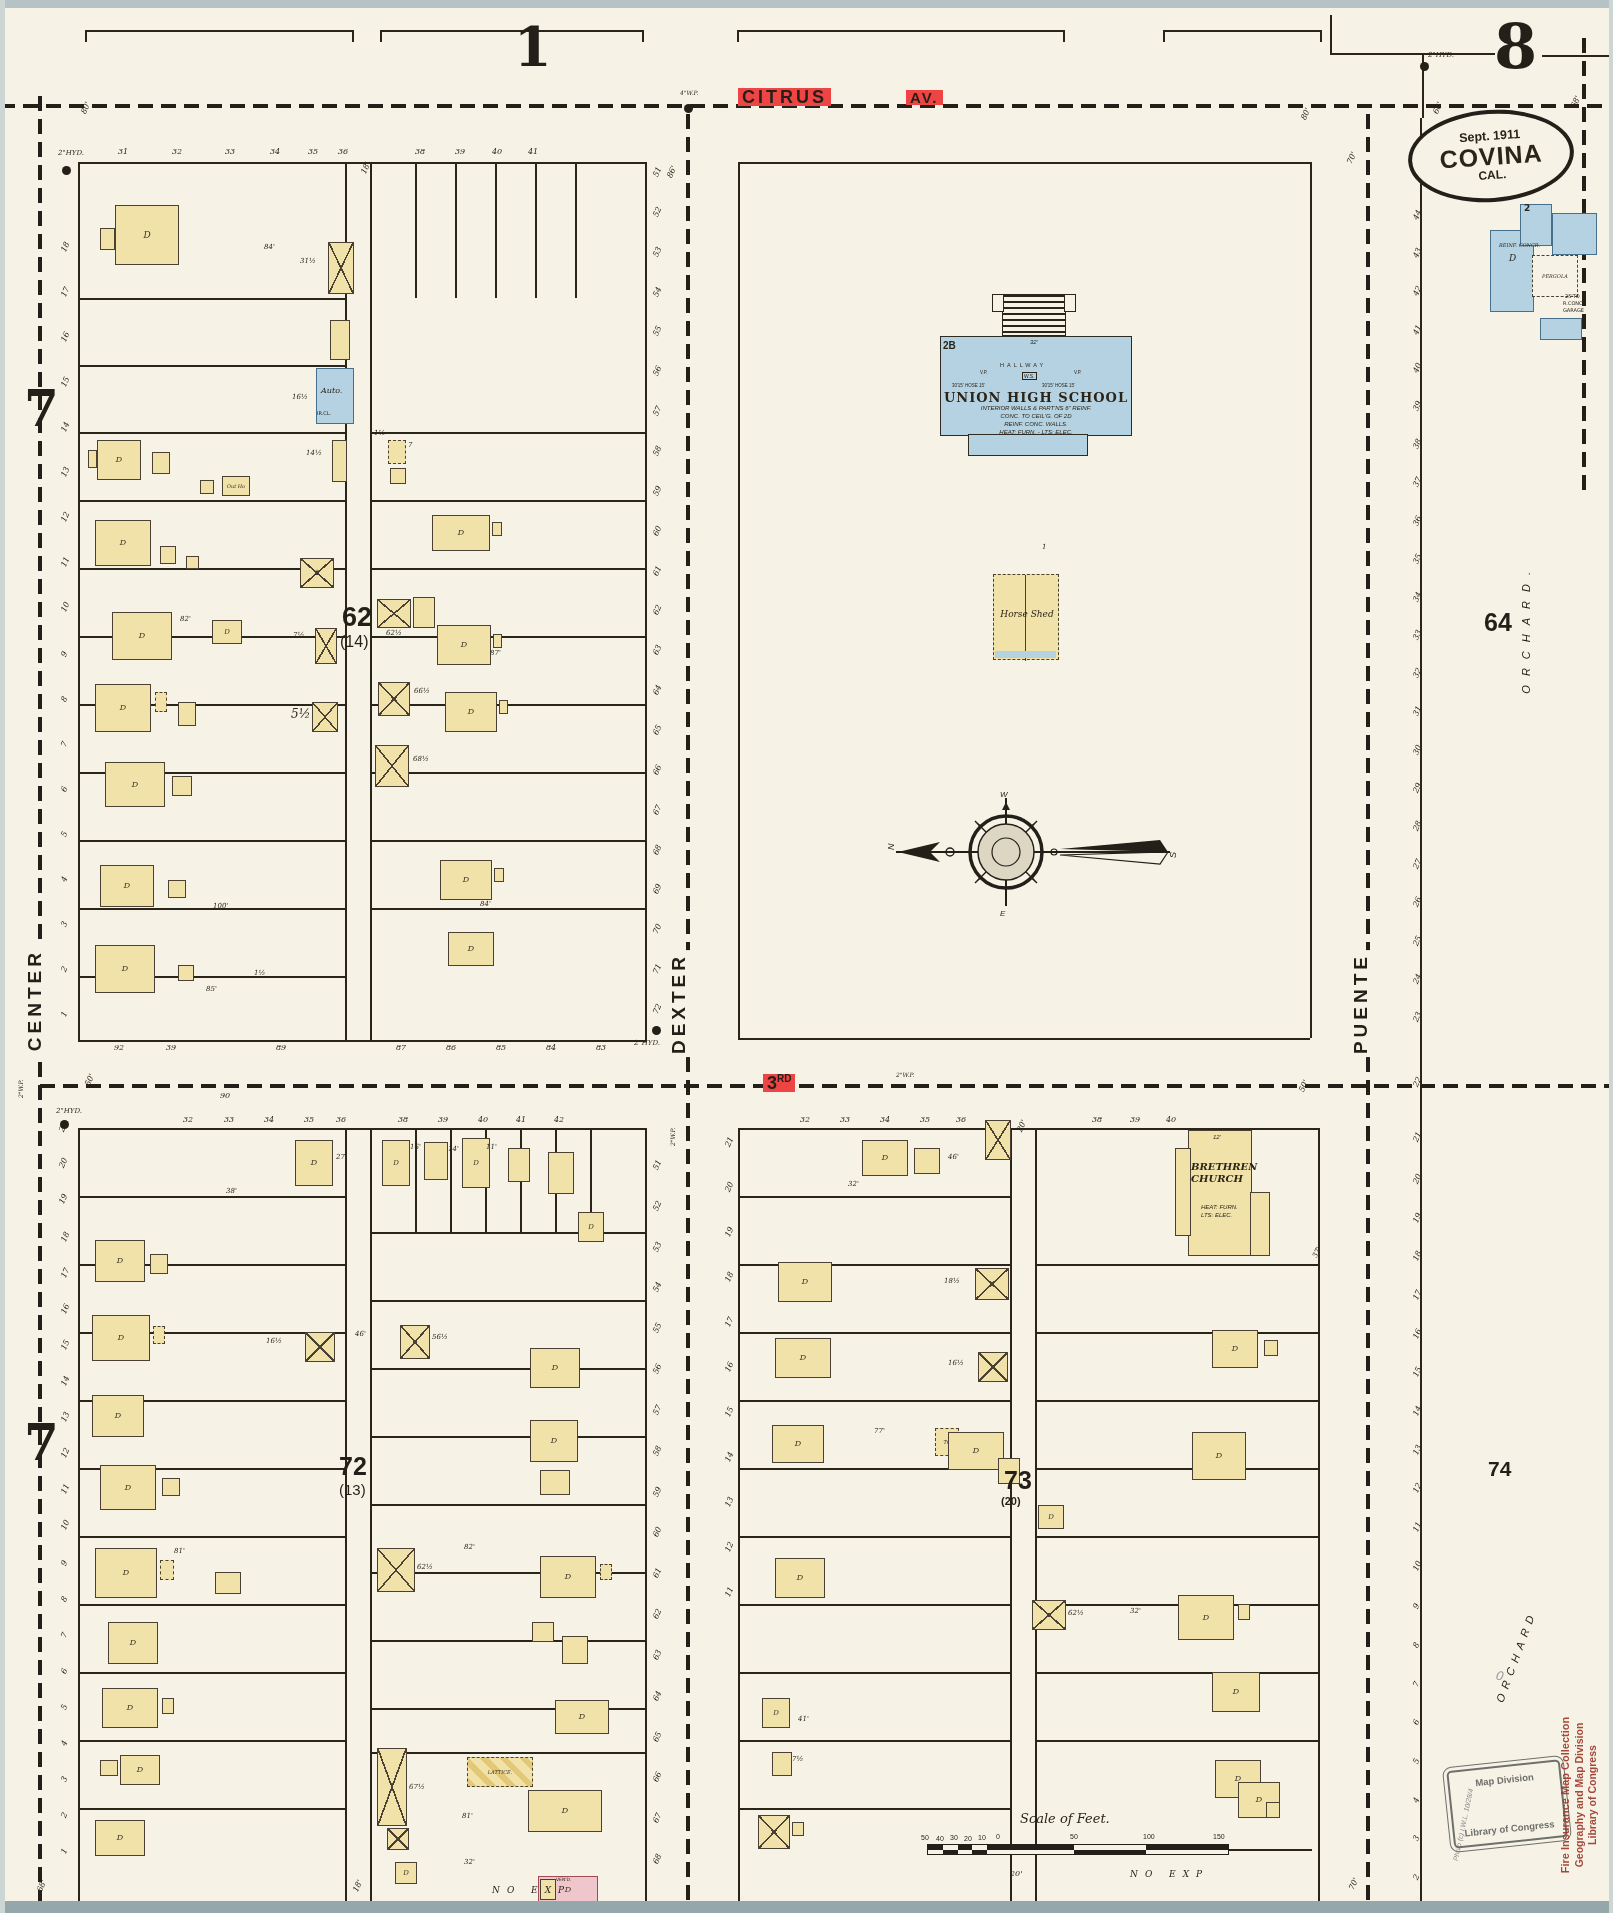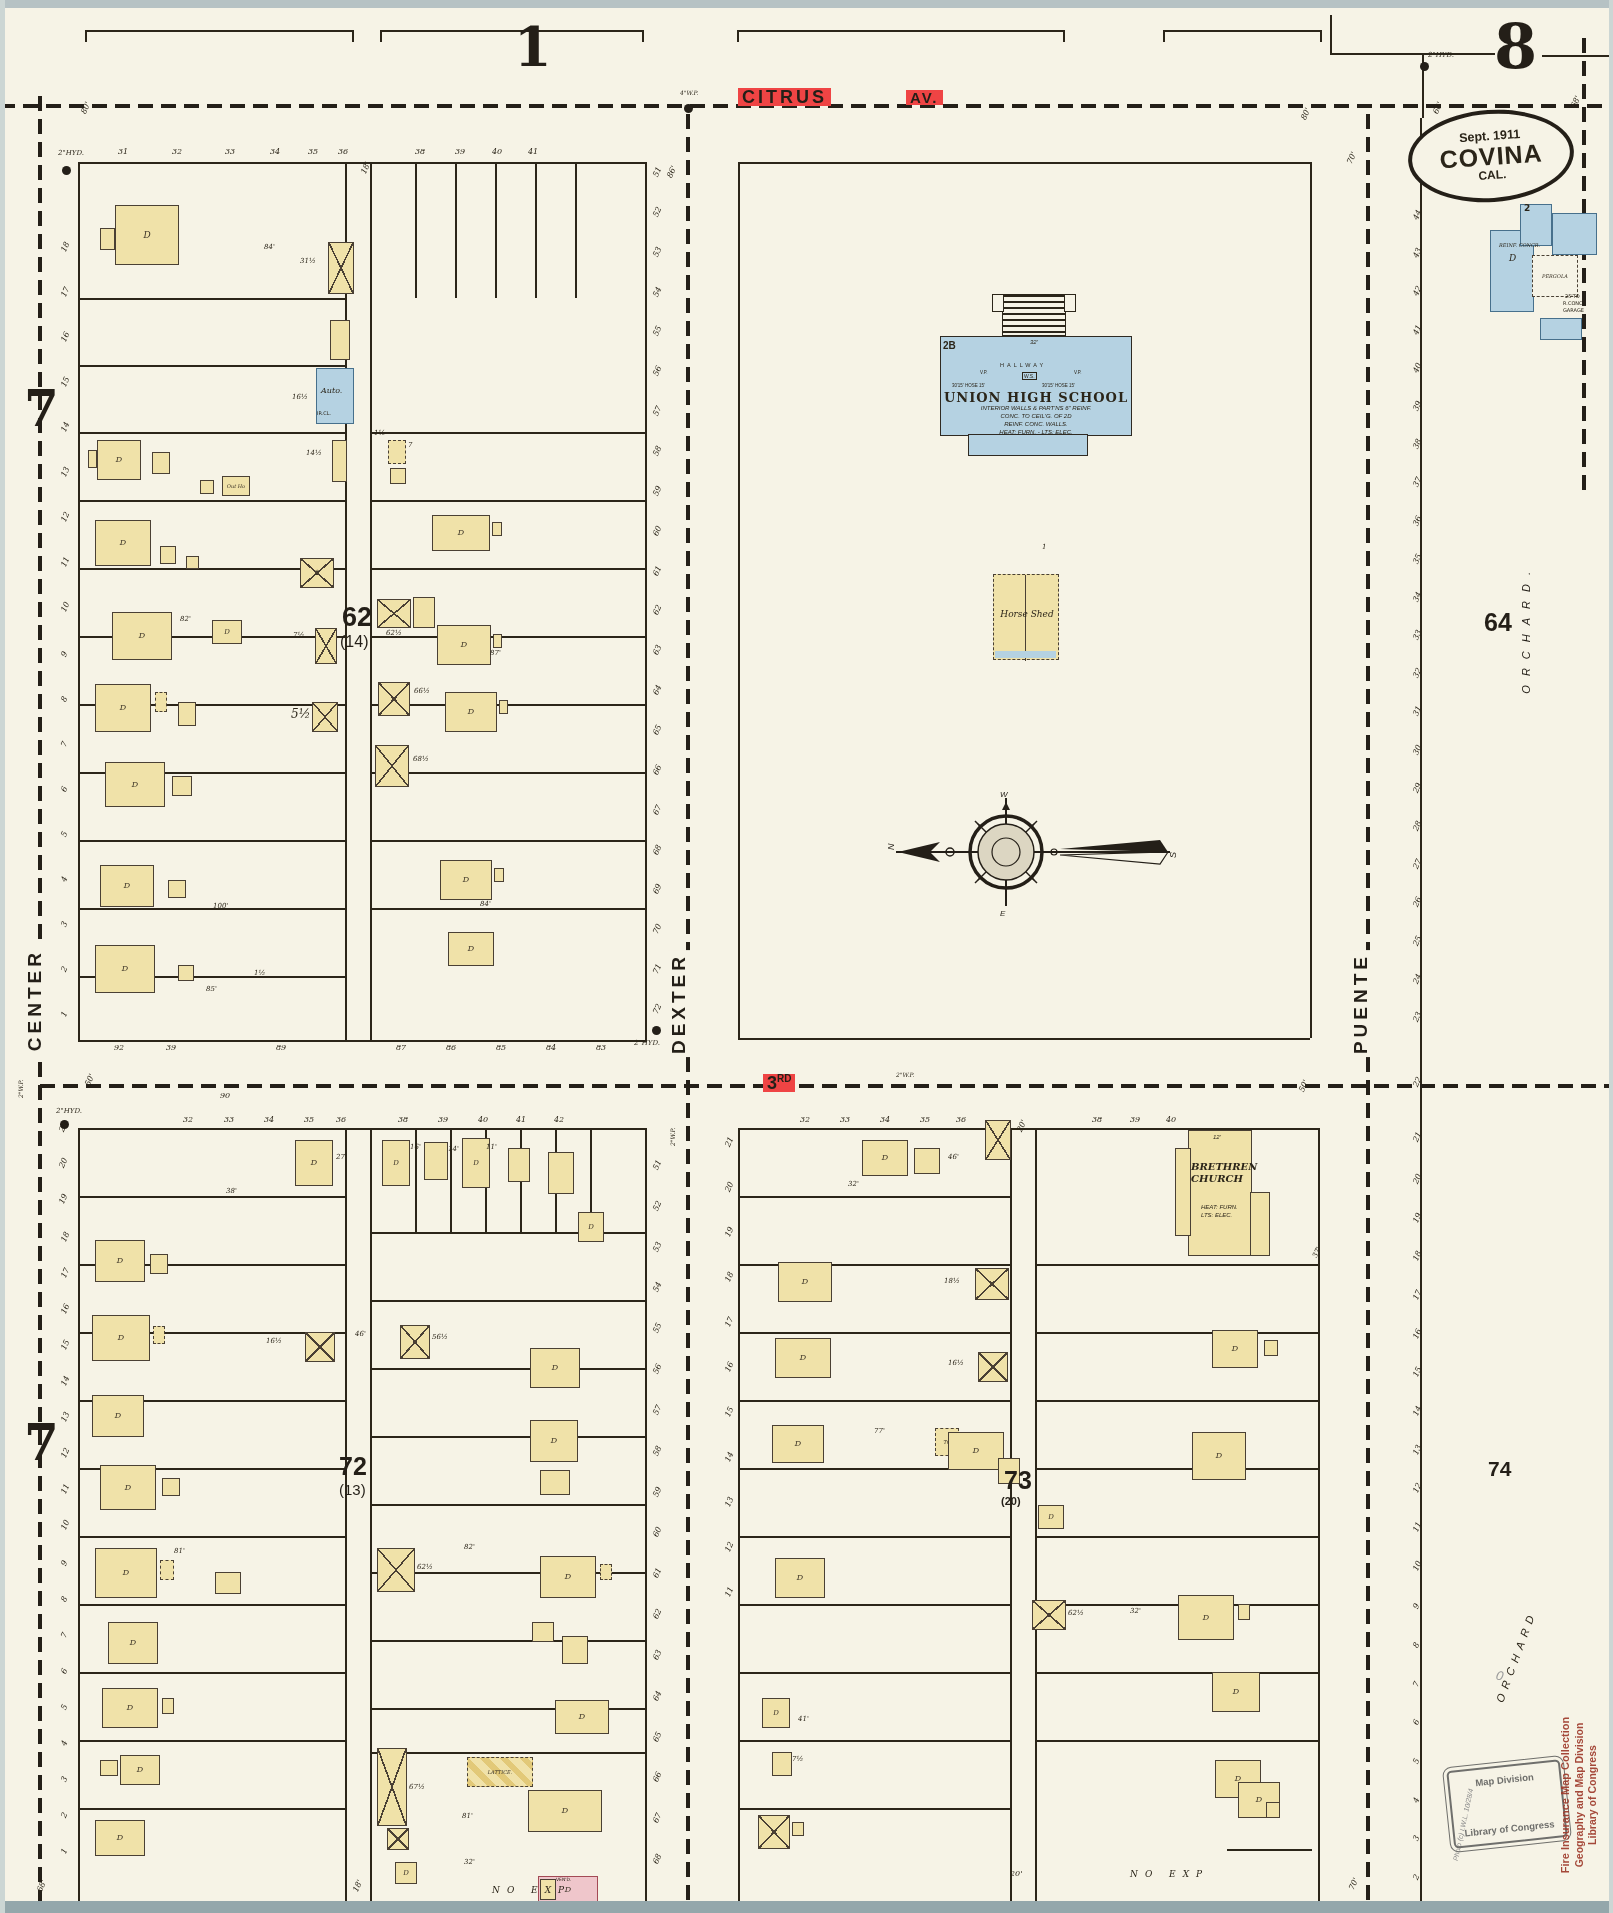--- a/index.html
+++ b/index.html
@@ -148,20 +148,36 @@
     <polygon points="118,14 114,22 122,22" fill="#241f18"></polygon>
     <polygon points="172,61 272,52 280,64 172,61" fill="#241f18"></polygon>
     <polygon points="172,67 272,76 280,64 172,67" fill="none" stroke="#241f18" stroke-width="1.2"></polygon>
     <circle cx="166" cy="64" r="3" fill="none" stroke="#241f18" stroke-width="1.2"></circle>
     <text x="2" y="58" font-size="9" font-style="italic" fill="#241f18" transform="rotate(-90 6 58)">N</text>
     <text x="284" y="74" font-size="9" font-style="italic" fill="#241f18" transform="rotate(-90 284 70)">S</text>
     <text x="112" y="9" font-size="8" font-style="italic" fill="#241f18">W</text>
     <text x="112" y="128" font-size="8" font-style="italic" fill="#241f18">E</text>
   </svg>
 
+  <div id="scalebar" style="left:920px;top:1812px;width:400px;height:80px;">
+    <div class="abs" style="left:100px;top:0;font-size:13px;font-style:italic;font-family:'DejaVu Serif',serif;">Scale of Feet.</div>
+    <div class="abs" style="left:1px;top:22px;font-size:7px;">50</div>
+    <div class="abs" style="left:16px;top:23px;font-size:7px;">40</div>
+    <div class="abs" style="left:30px;top:22px;font-size:7px;">30</div>
+    <div class="abs" style="left:44px;top:23px;font-size:7px;">20</div>
+    <div class="abs" style="left:58px;top:22px;font-size:7px;">10</div>
+    <div class="abs" style="left:76px;top:21px;font-size:7px;">0</div>
+    <div class="abs" style="left:150px;top:21px;font-size:7px;">50</div>
+    <div class="abs" style="left:223px;top:21px;font-size:7px;">100</div>
+    <div class="abs" style="left:293px;top:21px;font-size:7px;">150</div>
+    <div class="abs" style="left:7px;top:32px;width:300px;height:9px;border:1px solid #241f18;">
+      <div style="height:50%;background:linear-gradient(90deg,#241f18 0 15px,#f6f3e6 15px 30px,#241f18 30px 44px,#f6f3e6 44px 59px,#241f18 59px 74px,#241f18 74px 146px,#f6f3e6 146px 218px,#241f18 218px 300px);"></div>
+      <div style="height:50%;background:linear-gradient(90deg,#f6f3e6 0 15px,#241f18 15px 30px,#f6f3e6 30px 44px,#241f18 44px 59px,#f6f3e6 59px 74px,#f6f3e6 74px 146px,#241f18 146px 218px,#f6f3e6 218px 300px);"></div>
+    </div>
+  </div>
 
   <div id="stamp-black" style="left:1450px;top:1765px;width:102px;height:60px;">
     <div style="font-size:9.5px;font-weight:bold;">Map Division</div>
     <div style="font-size:9.5px;font-weight:bold;">Library of Congress</div>
   </div>
   <div id="stamp-red" style="left:1485px;top:1771px;width:195px;height:48px;">
     <div style="font-size:11px;font-weight:bold;">Fire Insurance Map Collection</div>
     <div style="font-size:10.5px;font-weight:bold;">Geography and Map Division</div>
     <div style="font-size:10.5px;font-weight:bold;">Library of Congress</div>
   </div>

